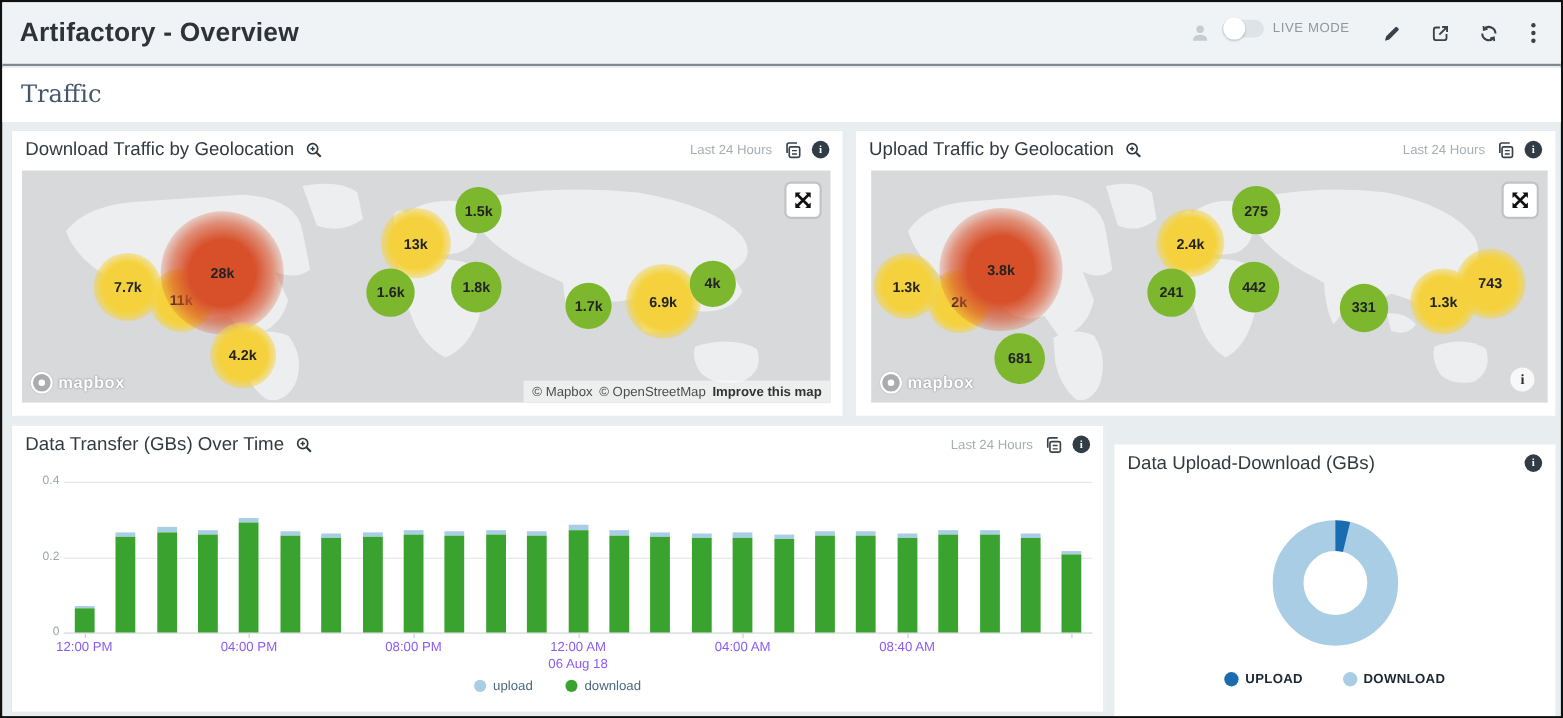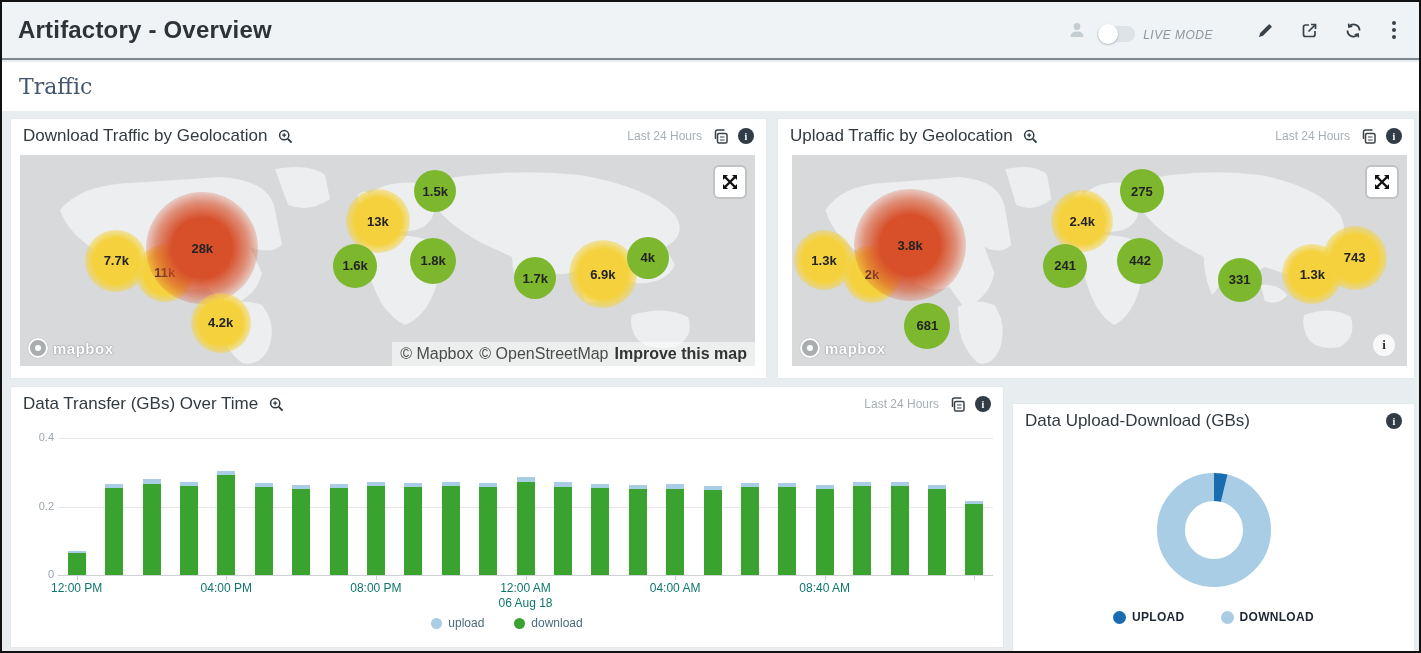--- a/index.html
+++ b/index.html
@@ -10,21 +10,21 @@
     background:#e8edef; border:2px solid #111; overflow:hidden;
   }
   
   .topbar {
     position:absolute; left:0; right:0; top:0; height:58px;
     background:#f0f3f5; border-bottom:2px solid #7f888e;
     display:flex; align-items:center; padding:0 16px;
   }
   .title { font-size:24px; font-weight:bold; color:#2d3338; letter-spacing:0.2px; }
   .topbar-right { margin-left:auto; display:flex; align-items:center; gap:20px; }
-  .live-group { display:flex; align-items:flex-end; gap:8px; margin-right:20px;font-style:italic; }
+  .live-group { display:flex; align-items:flex-start; gap:8px; margin-right:6px; }
   .toggle { width:38px; height:16px; border-radius:8px; background:#dde3e7; position:relative; cursor:pointer; }
   .toggle .knob { position:absolute; left:1px; top:-2px; width:20px; height:20px; border-radius:50%; background:#fff; box-shadow:0 1px 2px rgba(0,0,0,0.25); }
   .live-label { font-size:12px; color:#8d979e; letter-spacing:0.5px; }
   .icon-btn { display:flex; align-items:center; justify-content:center; width:24px; height:24px; cursor:pointer; }
   .kebab { display:flex; flex-direction:column; gap:3px; align-items:center; width:18px; cursor:pointer; }
   .kebab i { width:4px; height:4px; border-radius:50%; background:#39424a; }
   .timebox {
     display:flex; align-items:center; gap:10px; height:36px; padding:0 14px;
     background:#edf0f2; border:1px solid #d9dee1; cursor:pointer;
   }
@@ -51,35 +51,35 @@
             border-radius:50%; cursor:pointer; }
   .bubble span { font-size:13px; font-weight:bold; color:#232323; white-space:nowrap; }
   .expand-btn { position:absolute; top:12px; right:10px; width:30px; height:30px; background:#fff; border-radius:4px;
                 box-shadow:0 0 0 2px rgba(0,0,0,0.10); display:flex; align-items:center; justify-content:center; cursor:pointer; }
   .mapbox-logo { position:absolute; left:8px; bottom:8px; display:flex; align-items:center; gap:5px; cursor:pointer; }
   .mapbox-logo .mb-circle { width:20px; height:20px; border-radius:50%; background:#a9adaf; border:2px solid #fff;
                             box-shadow:0 0 1px rgba(0,0,0,.3); position:relative; }
   .mapbox-logo .mb-circle::after { content:""; position:absolute; left:5px; top:5px; width:6px; height:6px; border-radius:50%; background:#fff; }
   .mapbox-logo .mb-text { color:#fff; font-weight:bold; font-size:15px; letter-spacing:0.5px; text-shadow:0 0 2px #8e9294, 0 0 1px #8e9294; }
   .attribution { position:absolute; right:0; bottom:0; background:rgba(255,255,255,0.55); padding:3px 8px;
-                 font-size:16px; color:#4c4c4c; display:flex; gap:6px; }
+                 font-size:12px; color:#4c4c4c; display:flex; gap:6px; }
   .attribution b { color:#333; }
   .map-info-btn { position:absolute; right:12px; bottom:10px; width:22px; height:22px; border-radius:50%;
                   background:rgba(250,250,250,0.95); color:#2d2d2d; font-family:"Liberation Serif",serif; font-weight:bold;
                   font-size:13px; display:flex; align-items:center; justify-content:center; cursor:pointer; }
   
   .plot { position:absolute; left:47px; top:51px; width:935px; height:137px; }
   .gridline { position:absolute; left:0; right:0; height:1px; background:#e3e7e9; }
   .gridline.base { background:#cdd2d5; }
   .bar { position:absolute; bottom:0; display:flex; flex-direction:column; cursor:pointer; }
   .bar .seg-u { background:#a9cde5; }
   .bar .seg-d { background:#3aa32f; }
   .ytick { position:absolute; width:38px; text-align:right; font-size:11px; color:#9aa5ad; }
   .xtickmark { position:absolute; top:188px; width:1px; height:5px; background:#c8cdd0; }
-  .xlabel { position:absolute; top:194px; width:130px; text-align:center; font-size:12px; color:#0f766e; line-height:15px; }
+  .xlabel { position:absolute; top:194px; width:130px; text-align:center; font-size:12px; color:#8b5cf6; line-height:15px; }
   .chart-legend { position:absolute; left:0; right:0; top:229px; display:flex; justify-content:center; gap:30px; }
   .legend-item { display:flex; align-items:center; gap:6px; cursor:pointer; }
   .legend-dot { width:11px; height:11px; border-radius:50%; }
   .legend-text { font-size:12px; color:#4a6b7c; }
   
   .donut-wrap { position:absolute; left:0; right:0; top:48px; height:156px; display:flex; align-items:center; justify-content:center; }
   .donut-legend { position:absolute; left:0; right:0; top:206px; display:flex; justify-content:center; gap:36px; }
   .donut-legend .legend-dot { width:13px; height:13px; }
   .donut-legend .legend-text { font-size:12px; font-weight:bold; color:#1d2733; letter-spacing:0.3px; }
 </style>

